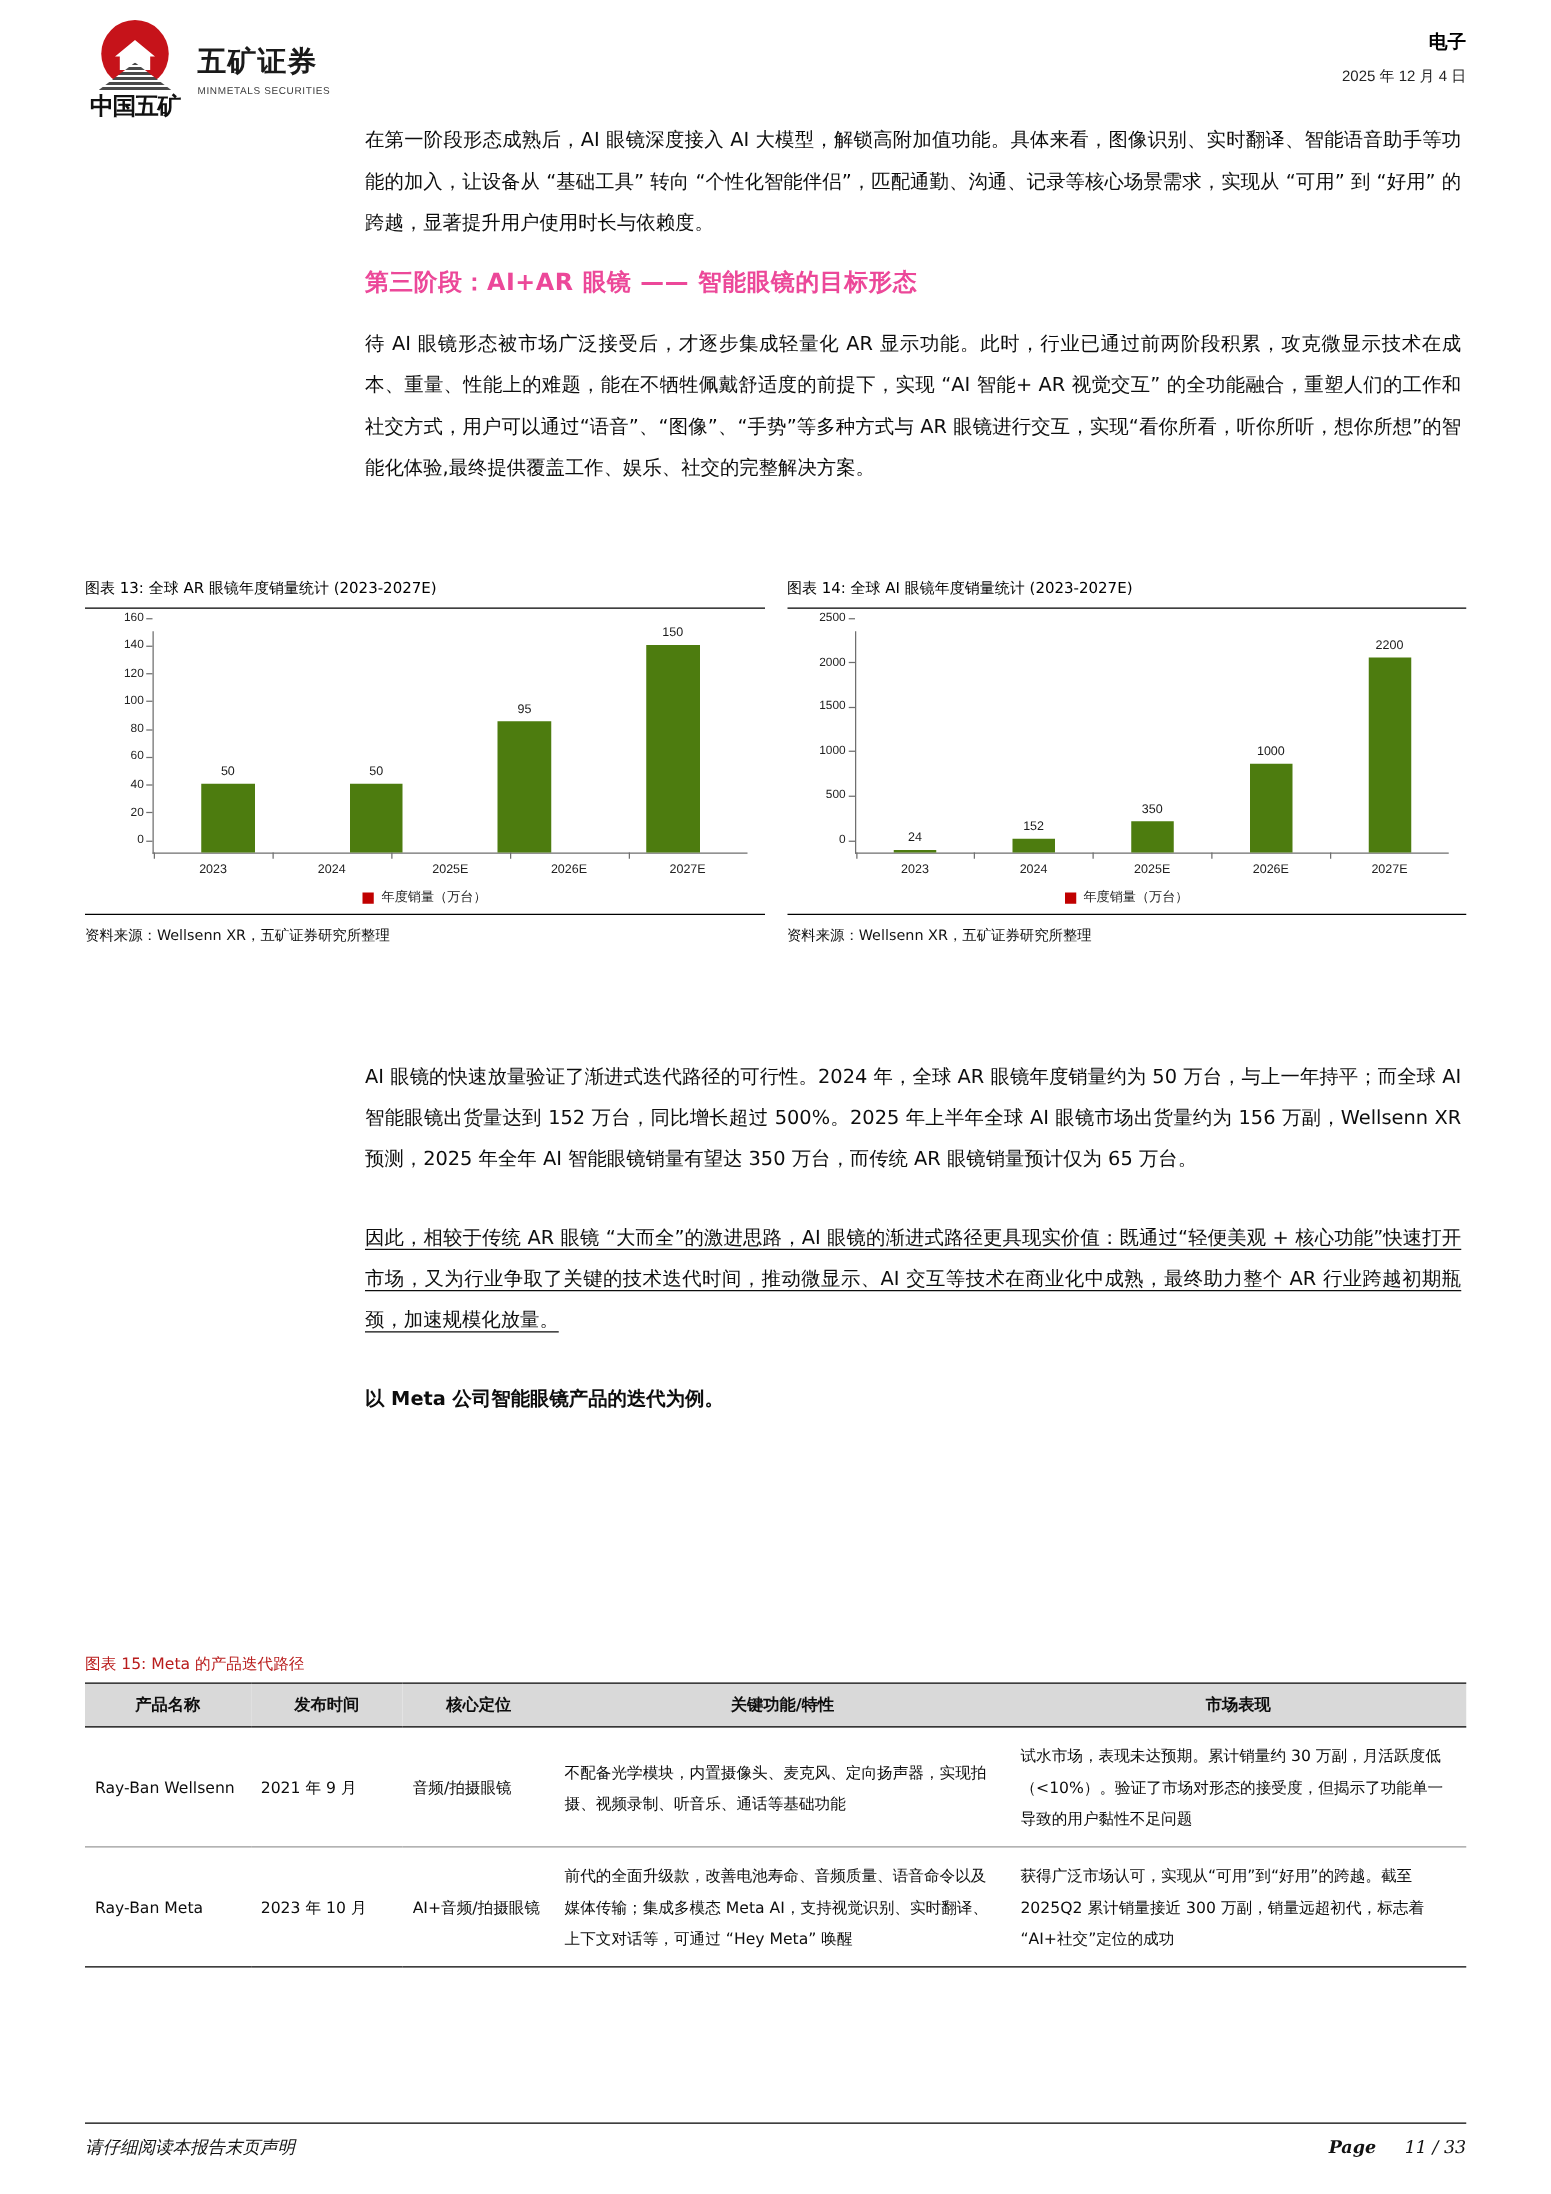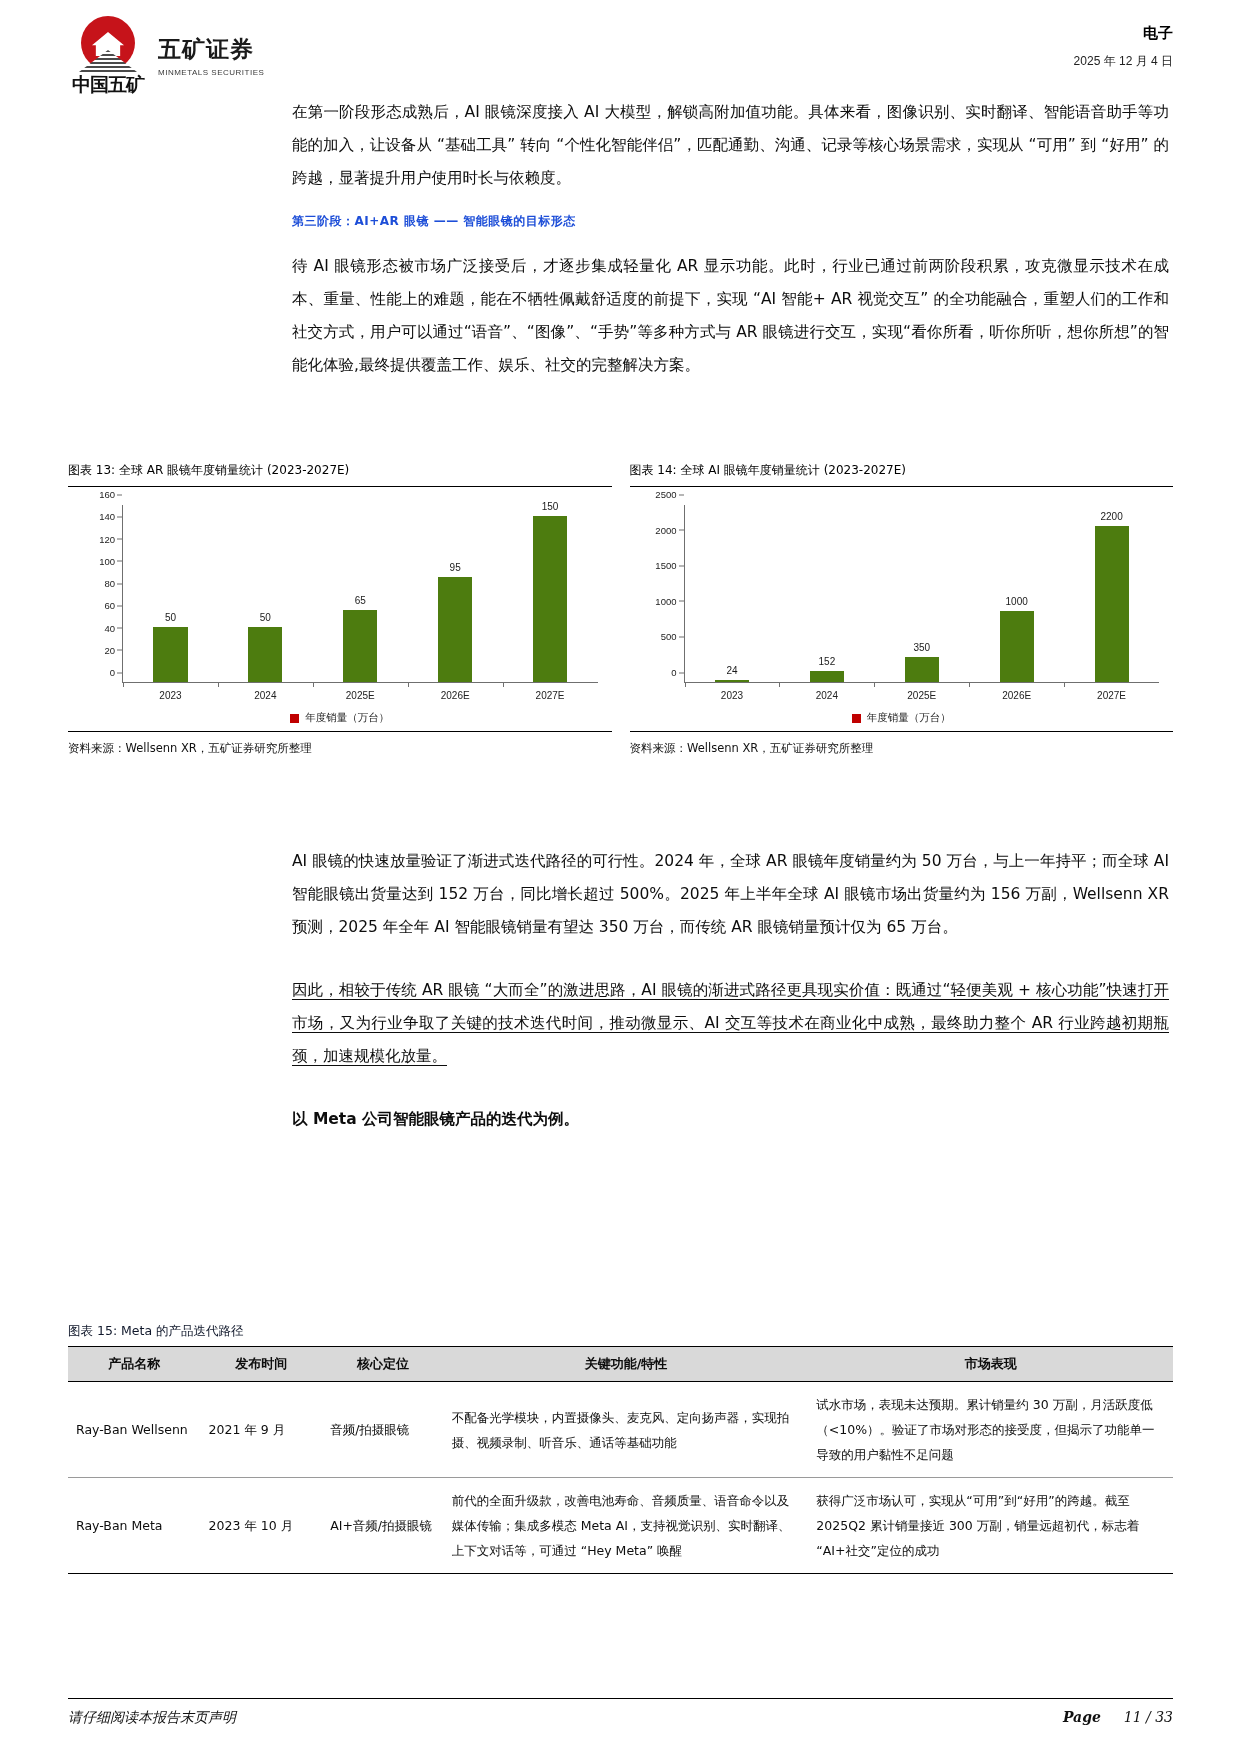--- a/index.html
+++ b/index.html
@@ -118,23 +118,23 @@
     font-size: 15.5px;
     line-height: 33px;
     text-align: justify;
     text-justify: inter-ideograph;
     font-family: "DejaVu Sans", sans-serif;
     color: #0d0d0d;
   }
   .para.spaced { margin-bottom: 18px; }
   .heading-red {
     margin: 18px 72px 20px 292px;
-    font-size: 12px;
+    font-size: 19px;
     font-weight: bold;
-    color: #1d4ed8;
+    color: #ec4899;
     font-family: "DejaVu Sans", sans-serif;
     letter-spacing: 0.5px;
   }
   .para-underline {
     text-decoration: underline;
     text-underline-offset: 4px;
   }
 
   
   .exhibit-row {
@@ -280,21 +280,21 @@
   }
 
   
   .table-exhibit {
     position: absolute;
     left: 68px;
     right: 68px;
   }
   .tbl-title {
     font-size: 12.5px;
-    color: #0f172a;
+    color: #b91c1c;
     padding-bottom: 6px;
     font-family: "DejaVu Sans", sans-serif;
   }
   table.meta-table {
     width: 100%;
     border-collapse: collapse;
     font-size: 12.5px;
     font-family: "DejaVu Sans", sans-serif;
     color: #0d0d0d;
   }
@@ -398,25 +398,20 @@
           <div class="ytick" style="bottom:0%;">0</div>
           <div class="bars">
             <div class="bar-slot">
               <div class="bar" style="height:31.25%;">
                 <span class="bar-value">50</span>
               </div>
             </div>
             <div class="bar-slot">
               <div class="bar" style="height:31.25%;">
                 <span class="bar-value">50</span>
-              </div>
-            </div>
-            <div class="bar-slot">
-              <div class="bar" style="height:40.6%;">
-                <span class="bar-value">65</span>
               </div>
             </div>
             <div class="bar-slot">
               <div class="bar" style="height:59.4%;">
                 <span class="bar-value">95</span>
               </div>
             </div>
             <div class="bar-slot">
               <div class="bar" style="height:93.75%;">
                 <span class="bar-value">150</span>

